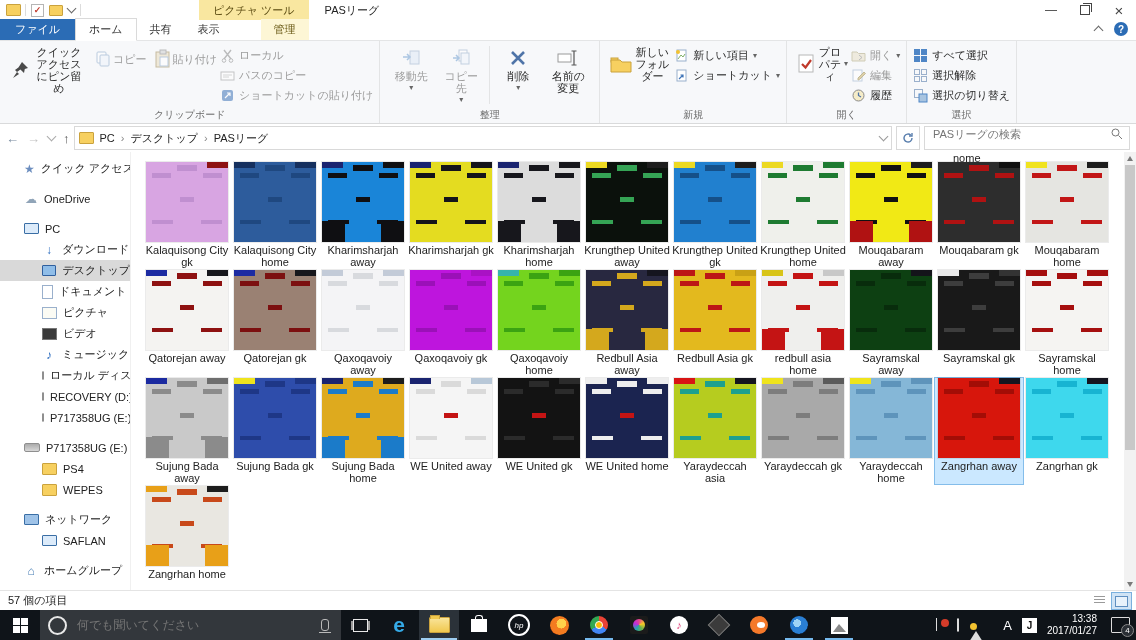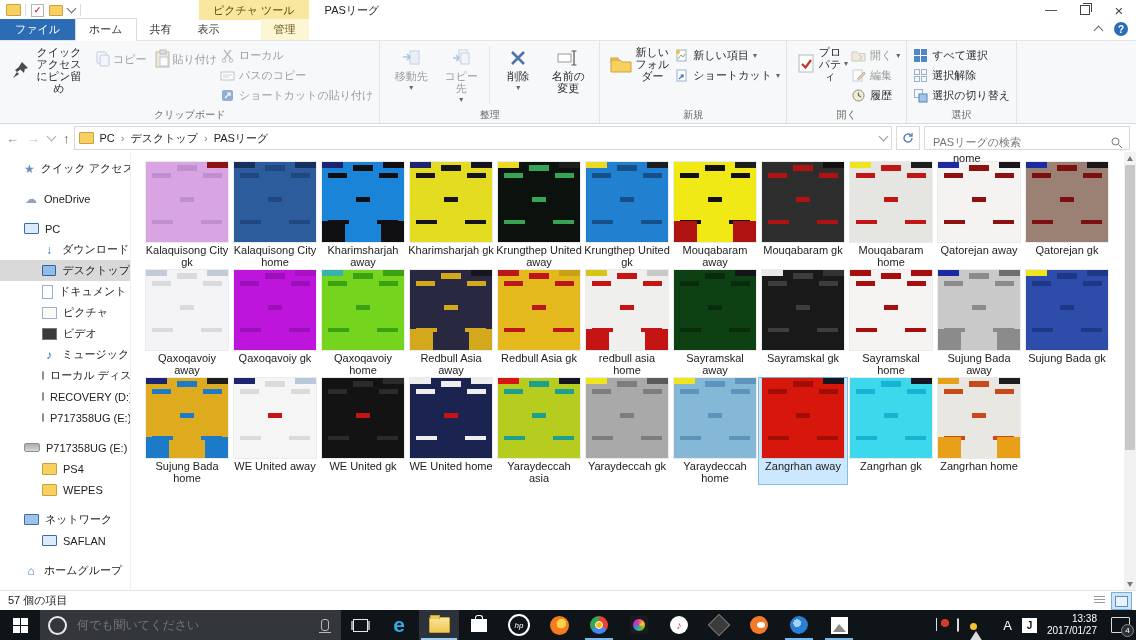--- a/index.html
+++ b/index.html
@@ -47,21 +47,21 @@
   .addr{height:28px;display:flex;align-items:center;gap:4px;padding:0 6px;background:#fff;}
   .nav-arrows{display:flex;align-items:center;gap:8px;color:#7a8ca0;font-size:13px;}
   .nav-fwd{color:#c3c3c3;}
   .nav-up{color:#555;}
   .crumbbox{flex:1;height:22px;border:1px solid #d9d9d9;display:flex;align-items:center;padding:0 4px;gap:6px;background:#fff;}
   .crumb-folder{width:13px;height:10px;background:#f7d060;border:1px solid #caa23d;border-radius:1px;}
   .crumb{color:#222;}
   .crumb-sep{color:#888;}
   .crumb-right{margin-left:auto;display:flex;align-items:center;gap:10px;color:#666;}
   .refreshbox{width:22px;height:22px;border:1px solid #d9d9d9;display:flex;align-items:center;justify-content:center;}
-  .searchbox{width:192px;height:22px;border:1px solid #d9d9d9;display:flex;align-items:flex-end;padding:0 6px;gap:20px;}
+  .searchbox{width:192px;height:22px;border:1px solid #d9d9d9;display:flex;align-items:flex-start;padding:0 6px;gap:20px;}
   .searchbox input{border:none;outline:none;flex:1;font-size:11px;color:#888;font-family:"Liberation Sans",sans-serif;background:transparent;}
   
   .main{flex:1;display:flex;position:relative;overflow:hidden;}
   .sidebar{width:130px;padding-top:6px;overflow:hidden;border-right:1px solid #f0f0f0;}
   .srow{display:flex;align-items:center;gap:6px;height:21px;padding-left:24px;white-space:nowrap;}
   .srow.ind1{padding-left:42px;}
   .srow.gap{margin-top:9px;}
   .srow.selected{background:#d9d9d9;}
   .si-ch{width:14px;display:inline-block;text-align:center;font-size:12px;}
   .si-monitor{width:13px;height:9px;border:1px solid #3a6ea5;background:#dcebfa;border-radius:1px;}
@@ -555,20 +555,35 @@
               <div class="kp collar" style="background: rgb(20, 20, 26);"></div>
               <div class="kp midm" style="background: rgb(20, 20, 26);"></div>
               <div class="kp low-l" style="background: rgb(20, 20, 26);"></div>
               <div class="kp low-r" style="background: rgb(20, 20, 26);"></div>
               <div class="kp chip-tl" style="background: rgb(26, 36, 112);"></div>
               <div class="kp chip-tr" style="background: rgb(20, 20, 26);"></div>
             </div>
             <div class="fname">Kharimsharjah gk</div>
           </div>
           <div class="file-item">
+            <div class="thumb" style="background: rgb(220, 220, 220);">
+              <div class="kp sh-l" style="background: rgb(23, 23, 28);"></div>
+              <div class="kp sh-r" style="background: rgb(23, 23, 28);"></div>
+              <div class="kp collar" style="background: rgb(23, 23, 28);"></div>
+              <div class="kp midm" style="background: rgb(23, 23, 28);"></div>
+              <div class="kp low-l" style="background: rgb(23, 23, 28);"></div>
+              <div class="kp low-r" style="background: rgb(23, 23, 28);"></div>
+              <div class="kp chip-tl" style="background: rgb(26, 36, 112);"></div>
+              <div class="kp chip-tr" style="background: rgb(23, 23, 28);"></div>
+              <div class="kp corner-l" style="background: rgb(23, 23, 28);"></div>
+              <div class="kp corner-r" style="background: rgb(23, 23, 28);"></div>
+            </div>
+            <div class="fname">Kharimsharjah home</div>
+          </div>
+          <div class="file-item">
             <div class="thumb" style="background: rgb(11, 17, 12);">
               <div class="kp sh-l" style="background: rgb(53, 164, 85);"></div>
               <div class="kp sh-r" style="background: rgb(53, 164, 85);"></div>
               <div class="kp collar" style="background: rgb(53, 164, 85);"></div>
               <div class="kp midm" style="background: rgb(53, 164, 85);"></div>
               <div class="kp low-l" style="background: rgb(53, 164, 85);"></div>
               <div class="kp low-r" style="background: rgb(53, 164, 85);"></div>
               <div class="kp chip-tl" style="background: rgb(236, 217, 34);"></div>
               <div class="kp chip-tr" style="background: rgb(29, 29, 29);"></div>
             </div>
@@ -579,20 +594,33 @@
               <div class="kp sh-l" style="background: rgb(21, 80, 137);"></div>
               <div class="kp sh-r" style="background: rgb(21, 80, 137);"></div>
               <div class="kp collar" style="background: rgb(21, 80, 137);"></div>
               <div class="kp midm" style="background: rgb(21, 80, 137);"></div>
               <div class="kp low-l" style="background: rgb(21, 80, 137);"></div>
               <div class="kp low-r" style="background: rgb(21, 80, 137);"></div>
               <div class="kp chip-tl" style="background: rgb(236, 217, 34);"></div>
               <div class="kp chip-tr" style="background: rgb(29, 29, 29);"></div>
             </div>
             <div class="fname">Krungthep United gk</div>
+          </div>
+          <div class="file-item">
+            <div class="thumb" style="background: rgb(239, 240, 235);">
+              <div class="kp sh-l" style="background: rgb(30, 123, 49);"></div>
+              <div class="kp sh-r" style="background: rgb(30, 123, 49);"></div>
+              <div class="kp collar" style="background: rgb(30, 123, 49);"></div>
+              <div class="kp midm" style="background: rgb(30, 123, 49);"></div>
+              <div class="kp low-l" style="background: rgb(30, 123, 49);"></div>
+              <div class="kp low-r" style="background: rgb(30, 123, 49);"></div>
+              <div class="kp chip-tl" style="background: rgb(236, 217, 34);"></div>
+              <div class="kp chip-tr" style="background: rgb(30, 123, 49);"></div>
+            </div>
+            <div class="fname">Krungthep United home</div>
           </div>
           <div class="file-item">
             <div class="thumb" style="background: rgb(241, 233, 21);">
               <div class="kp sh-l" style="background: rgb(17, 17, 17);"></div>
               <div class="kp sh-r" style="background: rgb(17, 17, 17);"></div>
               <div class="kp collar" style="background: rgb(17, 17, 17);"></div>
               <div class="kp midm" style="background: rgb(17, 17, 17);"></div>
               <div class="kp low-l" style="background: rgb(17, 17, 17);"></div>
               <div class="kp low-r" style="background: rgb(17, 17, 17);"></div>
               <div class="kp chip-tr" style="background: rgb(29, 29, 29);"></div>

